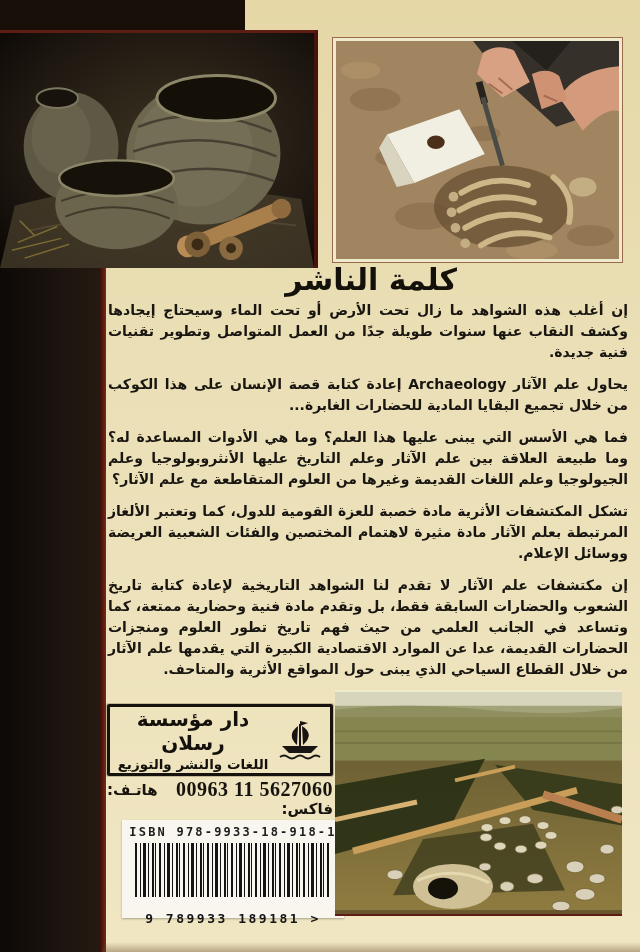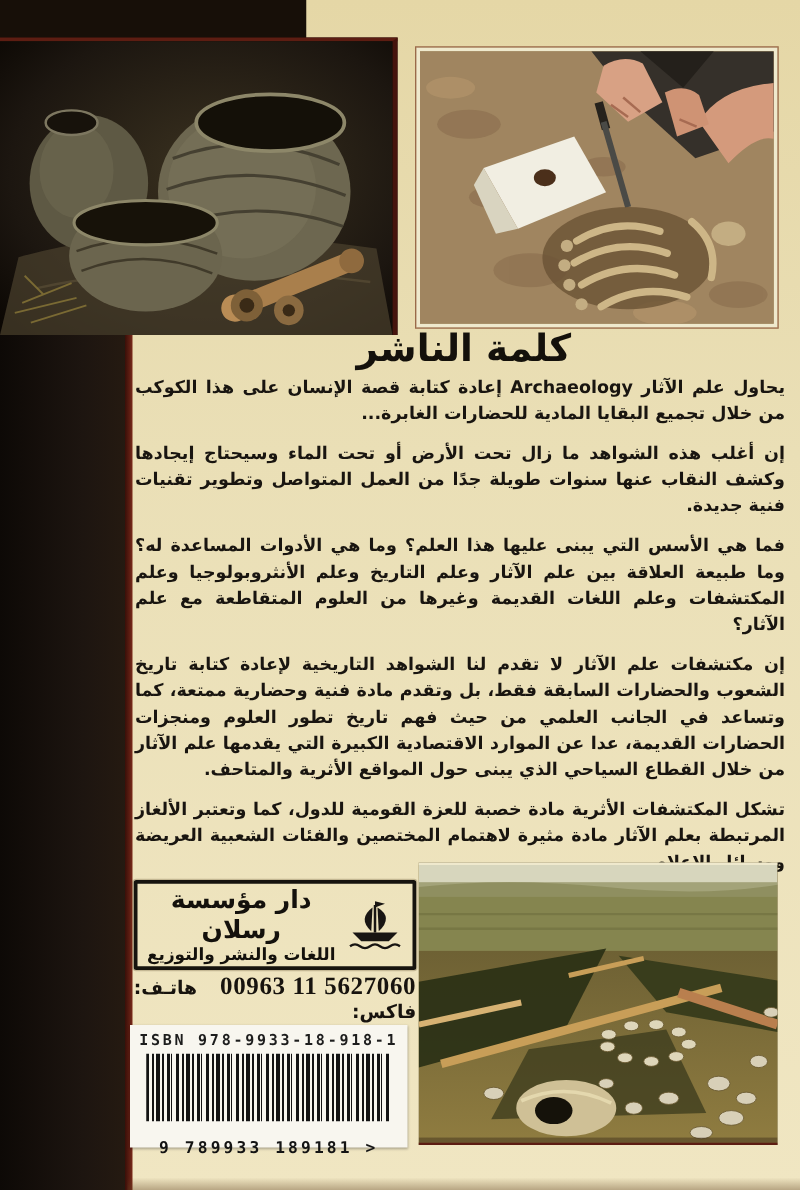--- a/index.html
+++ b/index.html
@@ -47,21 +47,21 @@
   .publisher-logo{flex:0 0 50px;height:58px;display:flex;align-items:center;justify-content:center;}
   .publisher-names{flex:1;text-align:center;color:#14110c;}
   .publisher-name{font-size:20px;font-weight:bold;line-height:24px;letter-spacing:-1px;}
   .publisher-tagline{font-size:13.5px;font-weight:bold;line-height:18px;letter-spacing:-.5px;}
   .contact{position:absolute;left:107px;top:780px;width:226px;direction:rtl;color:#17130e;}
   .contact-row{display:flex;justify-content:space-between;align-items:center;height:19px;}
   .contact-label{font-size:15px;font-weight:bold;}
   .contact-number{font-family:"Liberation Serif","DejaVu Serif",serif;
     font-size:20px;font-weight:bold;direction:ltr;letter-spacing:.5px;}
   
-  .isbn-panel{position:absolute;left:104px;top:820px;width:222px;height:98px;
+  .isbn-panel{position:absolute;left:122px;top:820px;width:222px;height:98px;
     background:var(--barcode-panel);padding-top:5px;box-shadow:0 1px 2px rgba(0,0,0,.3);}
   .isbn-label{text-align:center;font-family:"DejaVu Sans Mono",monospace;
     font-size:12px;font-weight:bold;letter-spacing:2.2px;color:#1d1d1d;white-space:nowrap;}
   .barcode-bars{width:196px;height:54px;margin:4px auto 0;position:relative;
     background:repeating-linear-gradient(90deg,
       #141414 0px,#141414 2px,transparent 2px,transparent 5px,
       #141414 5px,#141414 6px,transparent 6px,transparent 8px,
       #141414 8px,#141414 11px,transparent 11px,transparent 13px,
       #141414 13px,#141414 14px,transparent 14px,transparent 17px,
       #141414 17px,#141414 19px,transparent 19px,transparent 20px,
@@ -173,25 +173,25 @@
           <circle cx="122" cy="192" r="5"></circle>
         <circle cx="132" cy="208" r="5"></circle>
           <ellipse cx="252" cy="150" rx="14" ry="10"></ellipse>
       </g>
     </svg>
   </div>
 
   <div class="section-title">كلمة الناشر</div>
 
   <div class="text-block">
+    <p>إن أغلب هذه الشواهد ما زال تحت الأرض أو تحت الماء وسيحتاج إيجادها وكشف النقاب عنها سنوات طويلة جدًا من العمل المتواصل وتطوير تقنيات فنية جديدة.</p>
     <p>يحاول علم الآثار Archaeology إعادة كتابة قصة الإنسان على هذا الكوكب من خلال تجميع البقايا المادية للحضارات الغابرة...</p>
-    <p>إن أغلب هذه الشواهد ما زال تحت الأرض أو تحت الماء وسيحتاج إيجادها وكشف النقاب عنها سنوات طويلة جدًا من العمل المتواصل وتطوير تقنيات فنية جديدة.</p>
-    <p>فما هي الأسس التي يبنى عليها هذا العلم؟ وما هي الأدوات المساعدة له؟ وما طبيعة العلاقة بين علم الآثار وعلم التاريخ وعلم الأنثروبولوجيا وعلم المكتشفات وعلم اللغات القديمة وغيرها من العلوم المتقاطعة مع علم الآثار؟</p>
+    <p>فما هي الأسس التي يبنى عليها هذا العلم؟ وما هي الأدوات المساعدة له؟ وما طبيعة العلاقة بين علم الآثار وعلم التاريخ عليها الأنثروبولوجيا وعلم الجيولوجيا وعلم اللغات القديمة وغيرها من العلوم المتقاطعة مع علم الآثار؟</p>
+    <p>تشكل المكتشفات الأثرية مادة خصبة للعزة القومية للدول، كما وتعتبر الألغاز المرتبطة بعلم الآثار مادة مثيرة لاهتمام المختصين والفئات الشعبية العريضة ووسائل الإعلام.</p>
     <p>إن مكتشفات علم الآثار لا تقدم لنا الشواهد التاريخية لإعادة كتابة تاريخ الشعوب والحضارات السابقة فقط، بل وتقدم مادة فنية وحضارية ممتعة، كما وتساعد في الجانب العلمي من حيث فهم تاريخ تطور العلوم ومنجزات الحضارات القديمة، عدا عن الموارد الاقتصادية الكبيرة التي يقدمها علم الآثار من خلال القطاع السياحي الذي يبنى حول المواقع الأثرية والمتاحف.</p>
-    <p>تشكل المكتشفات الأثرية مادة خصبة للعزة القومية للدول، كما وتعتبر الألغاز المرتبطة بعلم الآثار مادة مثيرة لاهتمام المختصين والفئات الشعبية العريضة ووسائل الإعلام.</p>
   </div>
 
   <div class="publisher-box">
     <div class="publisher-logo">
       <svg viewBox="0 0 44 42" width="44" height="42">
         <path d="M4 27 L40 27 L33 34 L11 34 Z" fill="#181512"></path>
         <line x1="22" y1="5" x2="22" y2="27" stroke="#181512" stroke-width="2"></line>
         <path d="M20 7 Q8 16 19 26 Z" fill="#181512"></path>
         <path d="M24 7 Q37 15 25 26 Z" fill="#181512"></path>
         <path d="M22 2 L30 4 L22 7 Z" fill="#181512"></path>

